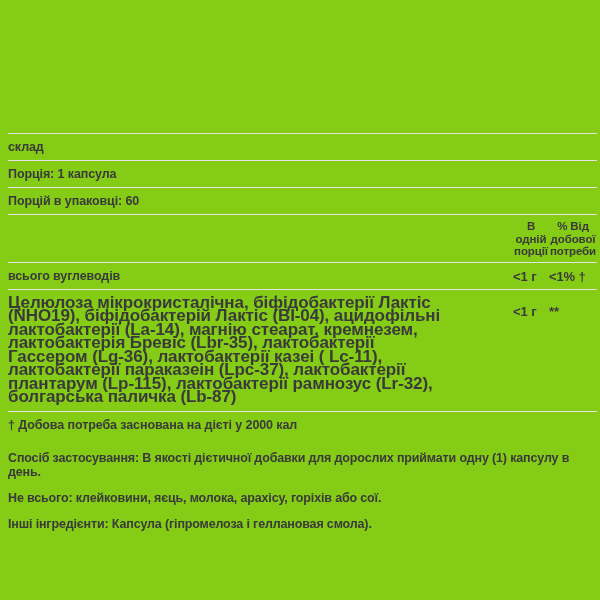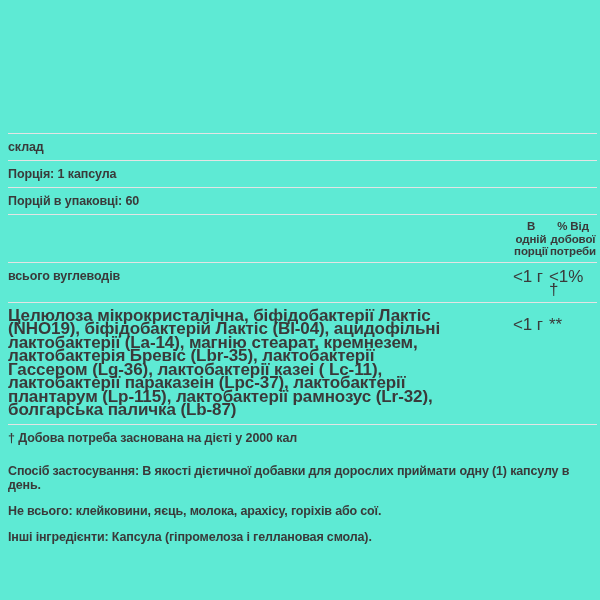--- a/index.html
+++ b/index.html
@@ -4,21 +4,21 @@
 <style>
   html, body {
     margin: 0;
     padding: 0;
     background: #ffffff;
   }
   .page {
     position: relative;
     width: 600px;
     height: 600px;
-    background: #5eead4;
+    background: #84cc16;
     font-family: "Liberation Sans", "DejaVu Sans", sans-serif;
     color: #3a3a3a;
     overflow: hidden;
   }
   .sf-table {
     margin: 133px 3px 0 8px;
   }
   .row {
     border-top: 1px solid #e4e4e4;
     padding: 7px 0 6px 0;
@@ -38,22 +38,22 @@
   .header-row {
     padding: 5px 0 4px 0;
     font-size: 11.5px;
     line-height: 12.5px;
   }
   .col {
     font-weight: 600;
     text-align: center;
   }
   .val {
-    font-size: 17px;
-    font-weight: 400;
+    font-size: 13px;
+    font-weight: 700;
   }
   .lbl.ing {
     max-width: 450px;
     font-size: 17px;
     line-height: 13.5px;
     letter-spacing: -0.1px;
     padding-right: 10px;
   }
   .ingredients-row {
     padding: 6px 0 7px 0;

